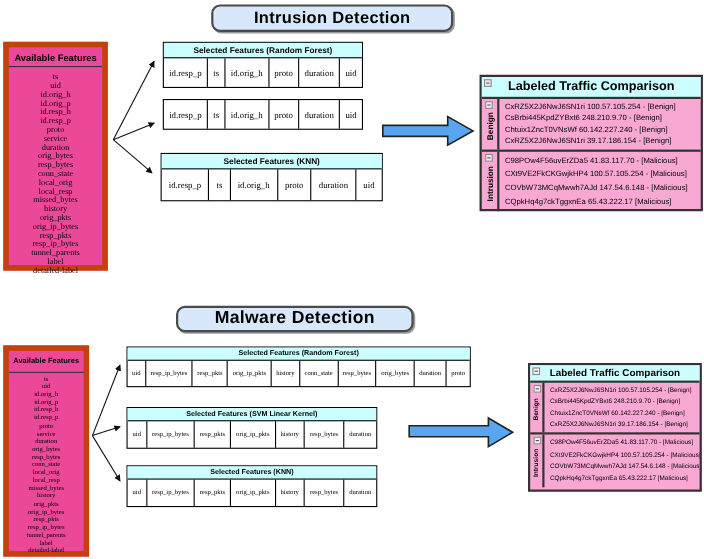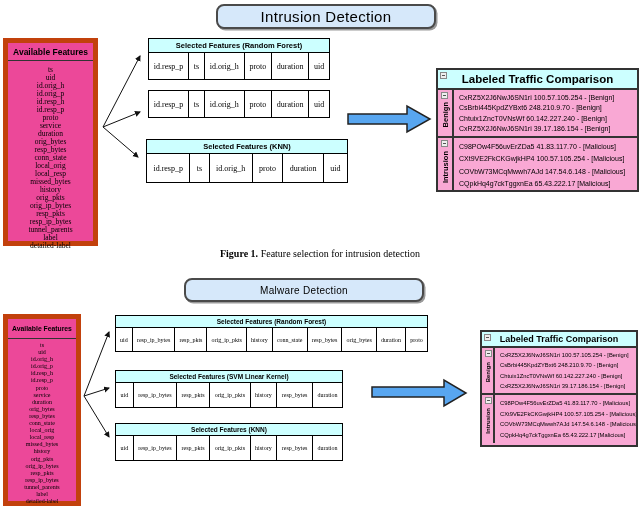--- a/index.html
+++ b/index.html
@@ -2,21 +2,21 @@
 <html style="--header_bg: #ccffff; --banner_bg: #d6e8fa; --arrow_fill: #58a6f0;"><head>
 <meta charset="utf-8">
 <style>
   html,body{margin:0;padding:0;background:#fff;}
   #page{position:relative;width:640px;height:508px;background:#fff;overflow:hidden;
         font-family:"Liberation Sans",sans-serif;color:#000;}
 
   
   .banner{position:absolute;box-sizing:border-box;border:2px solid #4a4a4a;border-radius:8px;
           background:var(--banner_bg,#d6e8fa);display:flex;align-items:center;justify-content:center;
-          font-weight:400;letter-spacing:.3px;box-shadow:1.5px 1.5px 0 #9a9a9a;margin-left:24px;}
+          font-weight:700;letter-spacing:.3px;box-shadow:1.5px 1.5px 0 #9a9a9a;}
 
   
   .avail{position:absolute;box-sizing:border-box;border:5px solid #c2410c;background:#ec4899;}
   .avail .ttl{box-sizing:border-box;border-bottom:1px solid #333;display:flex;align-items:center;
               justify-content:center;font-weight:bold;}
   .avail .lst{text-align:center;font-family:"Liberation Serif",serif;}
   .avail .lst span{display:block;}
 
   
   .ftable{position:absolute;box-sizing:border-box;border:1px solid #000;background:#fff;}
@@ -155,25 +155,22 @@
       </div>
       <div class="comp-rows">
           <div class="comp-row">C98POw4F56uvErZDa5 41.83.117.70 -  [Malicious]</div>
           <div class="comp-row">CXt9VE2FkCKGwjkHP4 100.57.105.254 -  [Malicious]</div>
           <div class="comp-row">COVbW73MCqMwwh7AJd 147.54.6.148 -  [Malicious]</div>
           <div class="comp-row">CQpkHq4g7ckTggxnEa 65.43.222.17 [Malicious]</div>
         </div>
     </div>
   </div>
 
-  <div class="caption" style="top:248px;">
-    <b>Figure 1.</b><span> Feature selection for intrusion detection</span>
-  </div>
-
-  <div class="banner" style="left:160px;top:278px;width:240px;height:24px;font-size:10px;">Malware Detection</div>
+
+  <div class="banner" style="left:160px;top:278px;width:216px;height:24px;font-size:16px;">Malware Detection</div>
 
   <div class="avail" style="left:3px;top:314px;width:78px;height:192px;">
     <div class="ttl" style="height:20px;font-size:6.8px;">Available Features</div>
     <div class="lst" style="margin-top:3px;font-size:6px;line-height:7.1px;">
         <span>ts</span>
         <span>uid</span>
         <span>id.orig_h</span>
         <span>id.orig_p</span>
         <span>id.resp_h</span>
         <span>id.resp_p</span>

